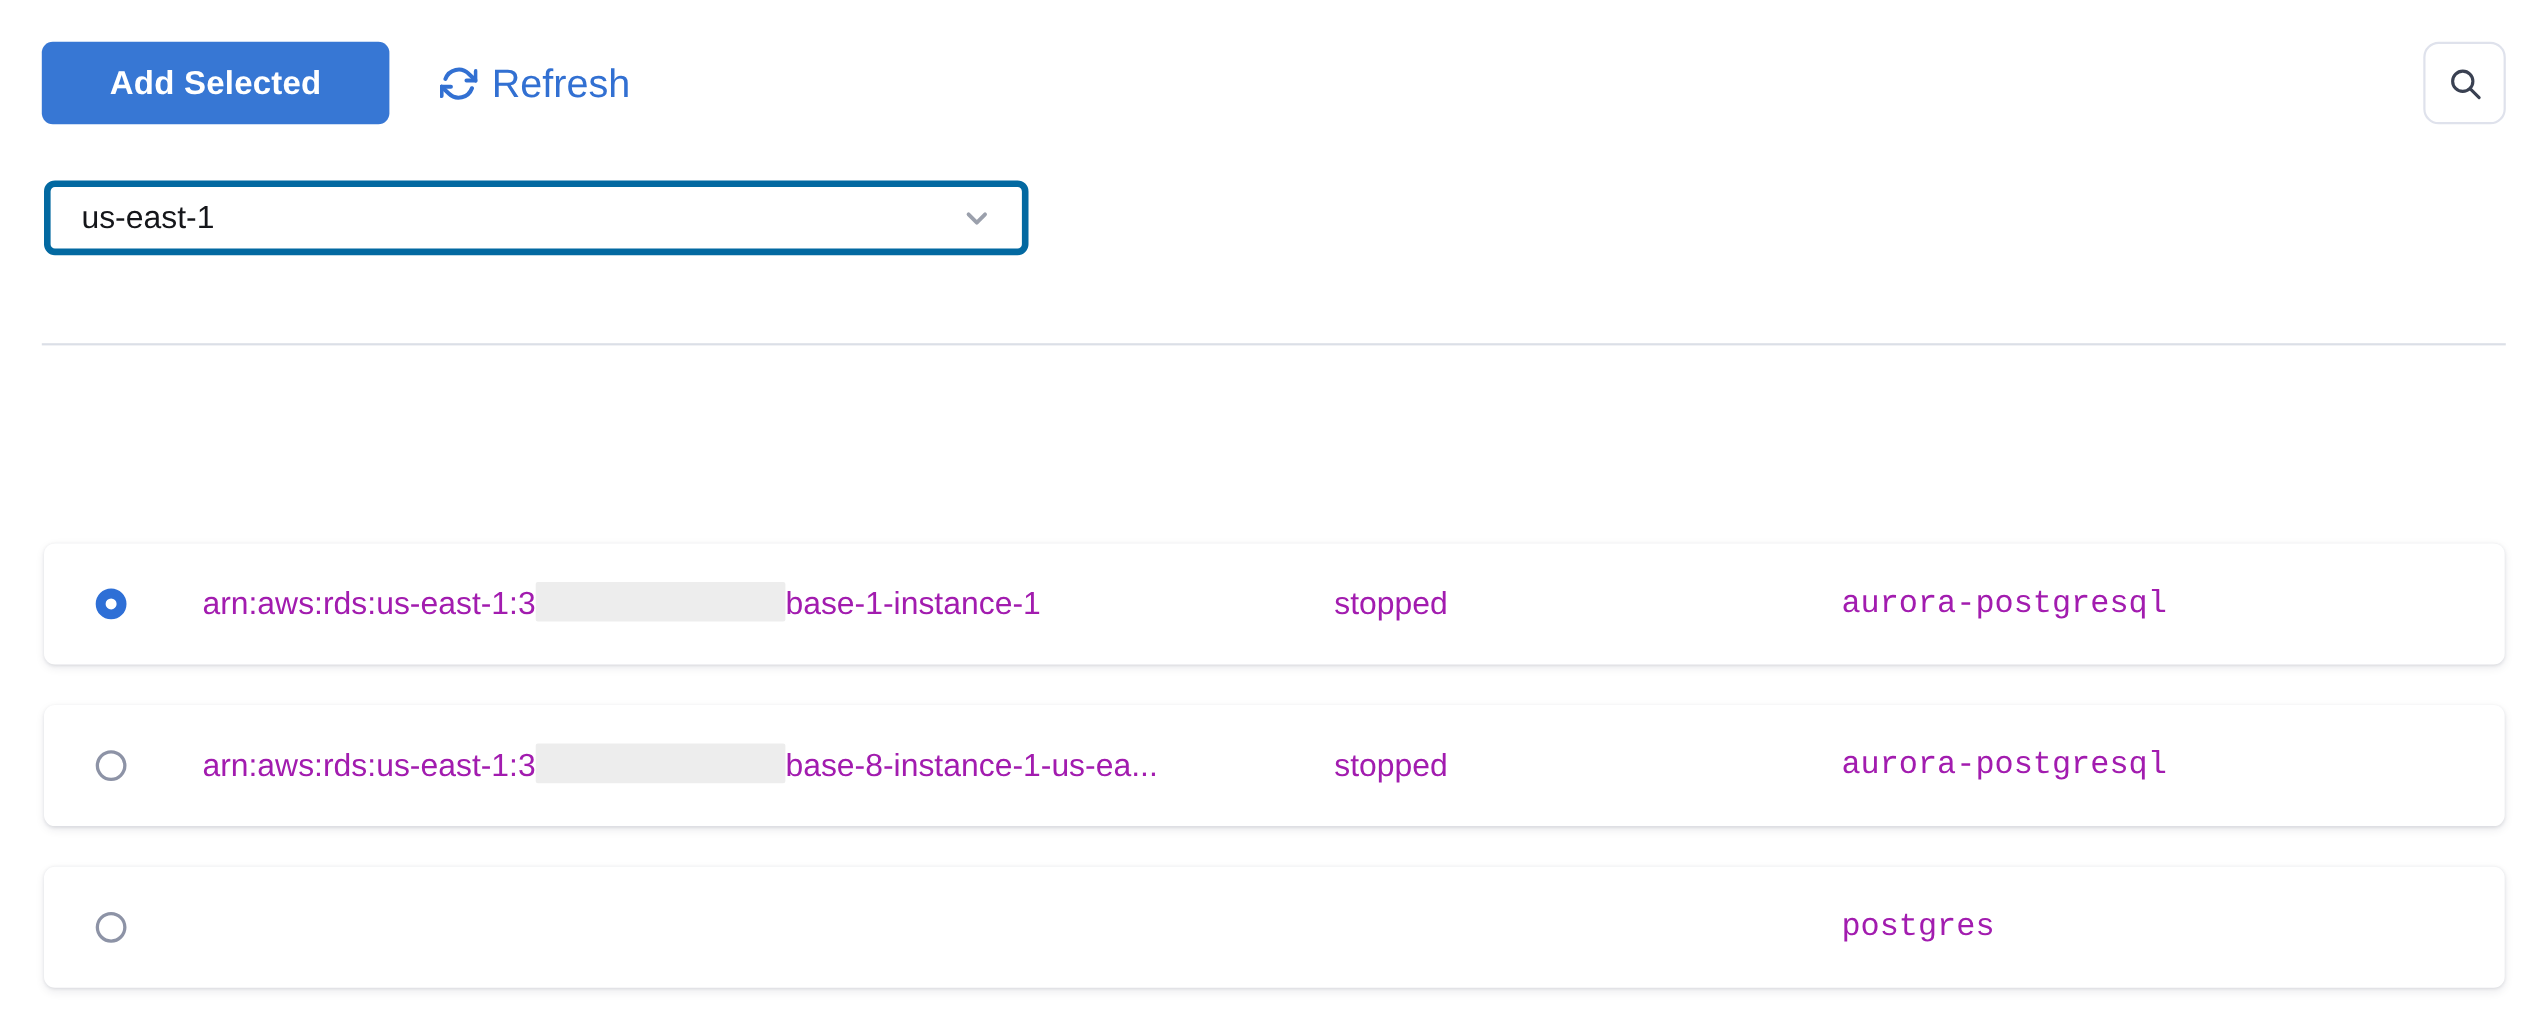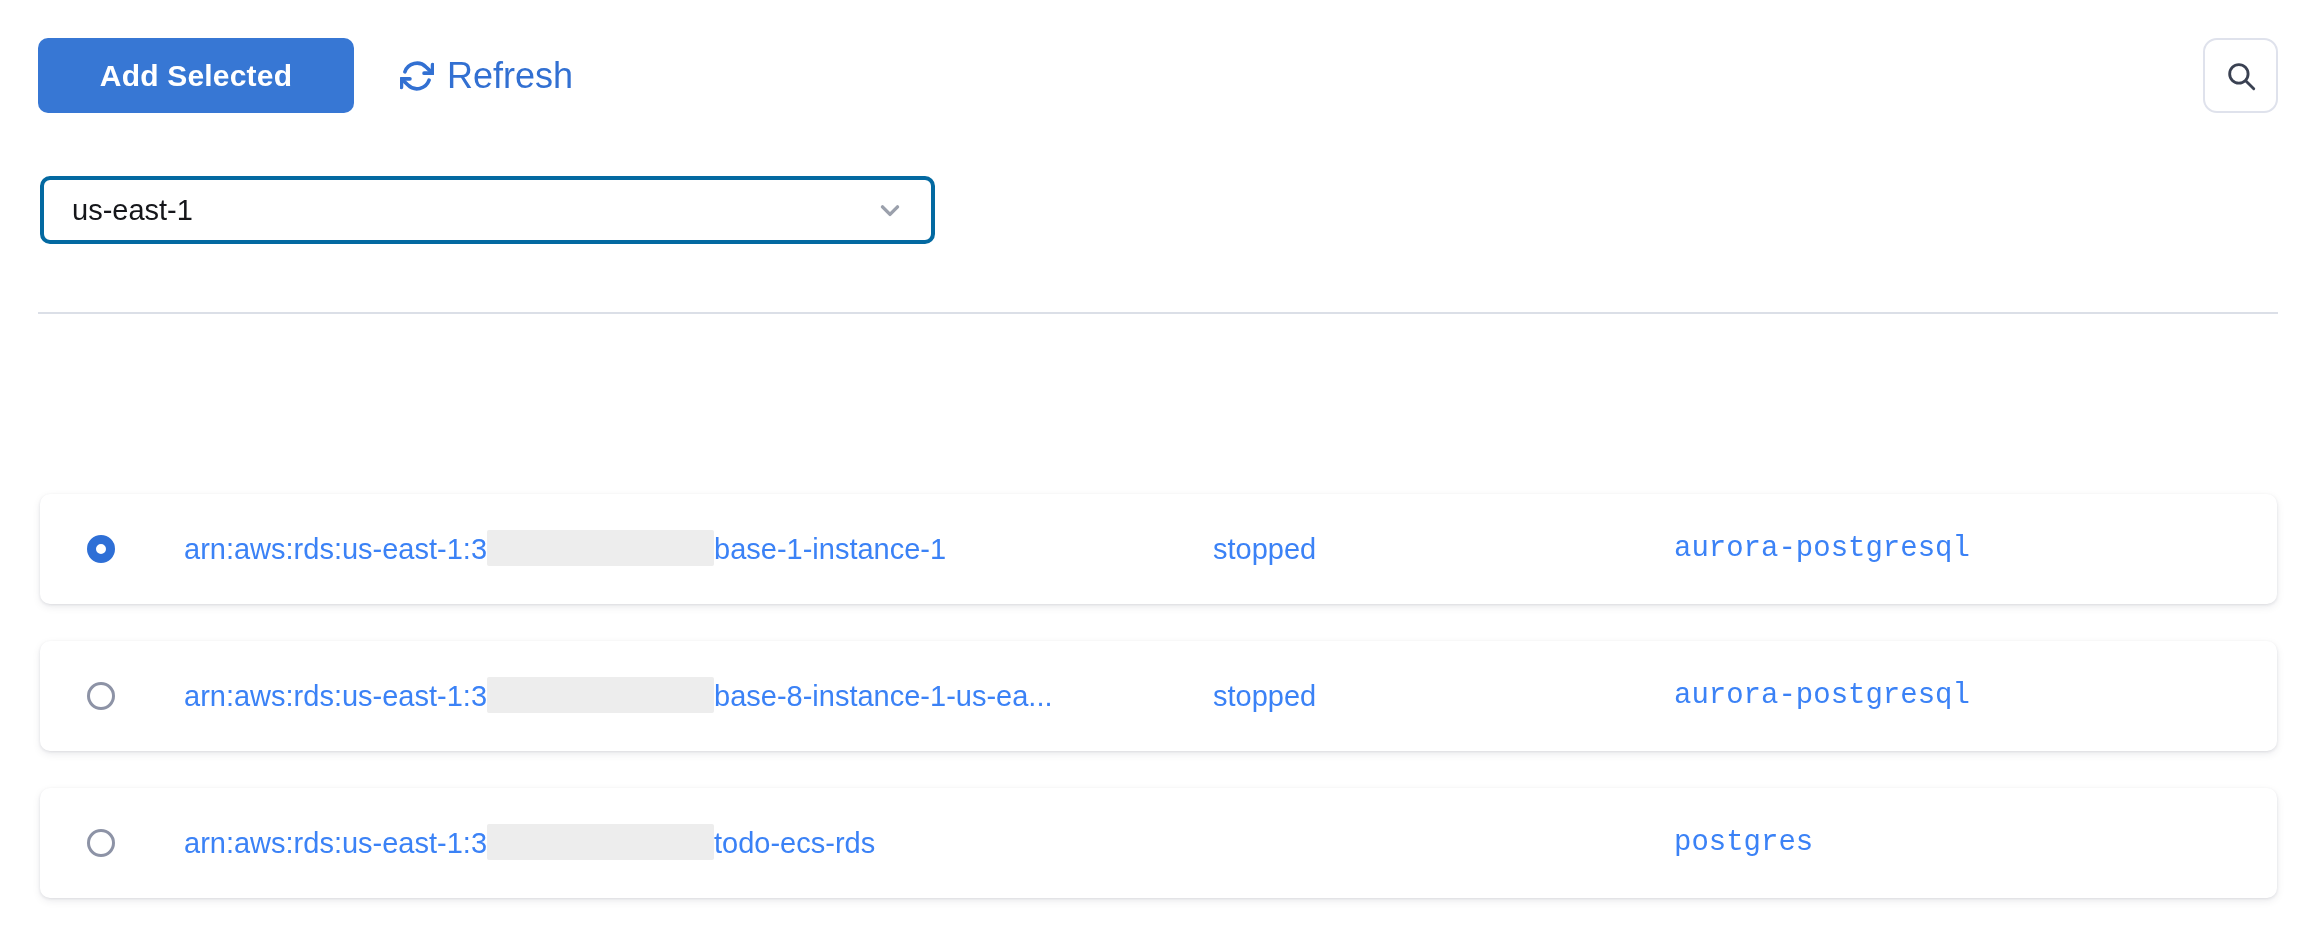--- a/index.html
+++ b/index.html
@@ -35,23 +35,23 @@
     position: absolute; left: 2203px; top: 38px;
     width: 75px; height: 75px;
     background: #ffffff; border: 2px solid #dfe2ec; border-radius: 14px;
     display: flex; align-items: center; justify-content: center;
     cursor: pointer;
   }
   .search-btn svg { width: 34px; height: 34px; stroke: #3a4152; }
 
   
   .region-select {
-    position: absolute; left: 40px; top: 176px;
+    position: absolute; left: 40px; top: 164px;
     width: 895px; height: 68px;
-    background: #ffffff; border: 4px solid #0369a1; border-radius: 10px;
+    background: #ffffff; border: 6px solid #0369a1; border-radius: 10px;
     display: flex; align-items: center; justify-content: space-between;
     padding: 0 26px 0 28px;
     font-size: 29px; color: #15161a; cursor: pointer;
   }
   .region-select .chev { width: 30px; height: 30px; stroke: #9ba0ac; flex: none; }
 
   
   .divider {
     position: absolute; left: 38px; top: 312px;
     width: 2240px; height: 2px; background: #dbdfe7;
@@ -80,21 +80,21 @@
   .row-3 { top: 788px; }
 
   .radio {
     position: absolute; left: 47px; top: 41px;
     width: 28px; height: 28px; border-radius: 50%;
     background: #ffffff; border: 3px solid #8d93a6;
   }
   .radio.selected { border: 9px solid #2e6fd6; }
 
   .cell { position: absolute; top: 0; height: 110px; line-height: 110px;
-          font-size: 29px; color: #3b82f6; white-space: nowrap; }
+          font-size: 29px; color: #a21caf; white-space: nowrap; }
   .cell-id     { left: 144px; width: 1022px; overflow: hidden; }
   .cell-status { left: 1173px; }
   .cell-type   { left: 1634px; font-family: Liberation Mono, monospace; }
 
   .redacted {
     display: inline-block; vertical-align: -7px;
     width: 227px; height: 36px;
     background: #ededed; border-radius: 2px;
     position: relative; overflow: hidden;
   }
@@ -152,17 +152,16 @@
 
   <div class="row row-2">
     <span class="radio"></span>
     <span class="cell cell-id"><span>arn:aws:rds:us-east-1:3</span><span class="redacted"></span><span>base-8-instance-1-us-ea...</span></span>
     <span class="cell cell-status">stopped</span>
     <span class="cell cell-type">aurora-postgresql</span>
   </div>
 
   <div class="row row-3">
     <span class="radio"></span>
-    <span class="cell cell-id"><span>arn:aws:rds:us-east-1:3</span><span class="redacted"></span><span>todo-ecs-rds</span></span>
     <span class="cell cell-type">postgres</span>
   </div>
 
 </div>
 
 </body></html>

